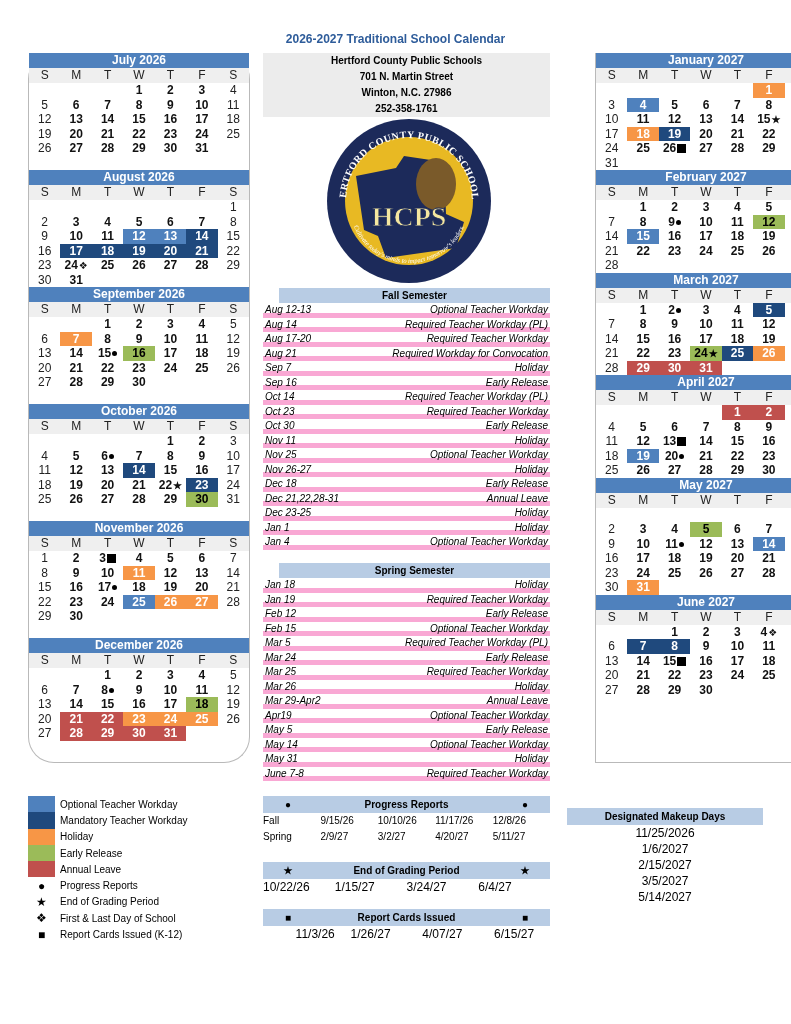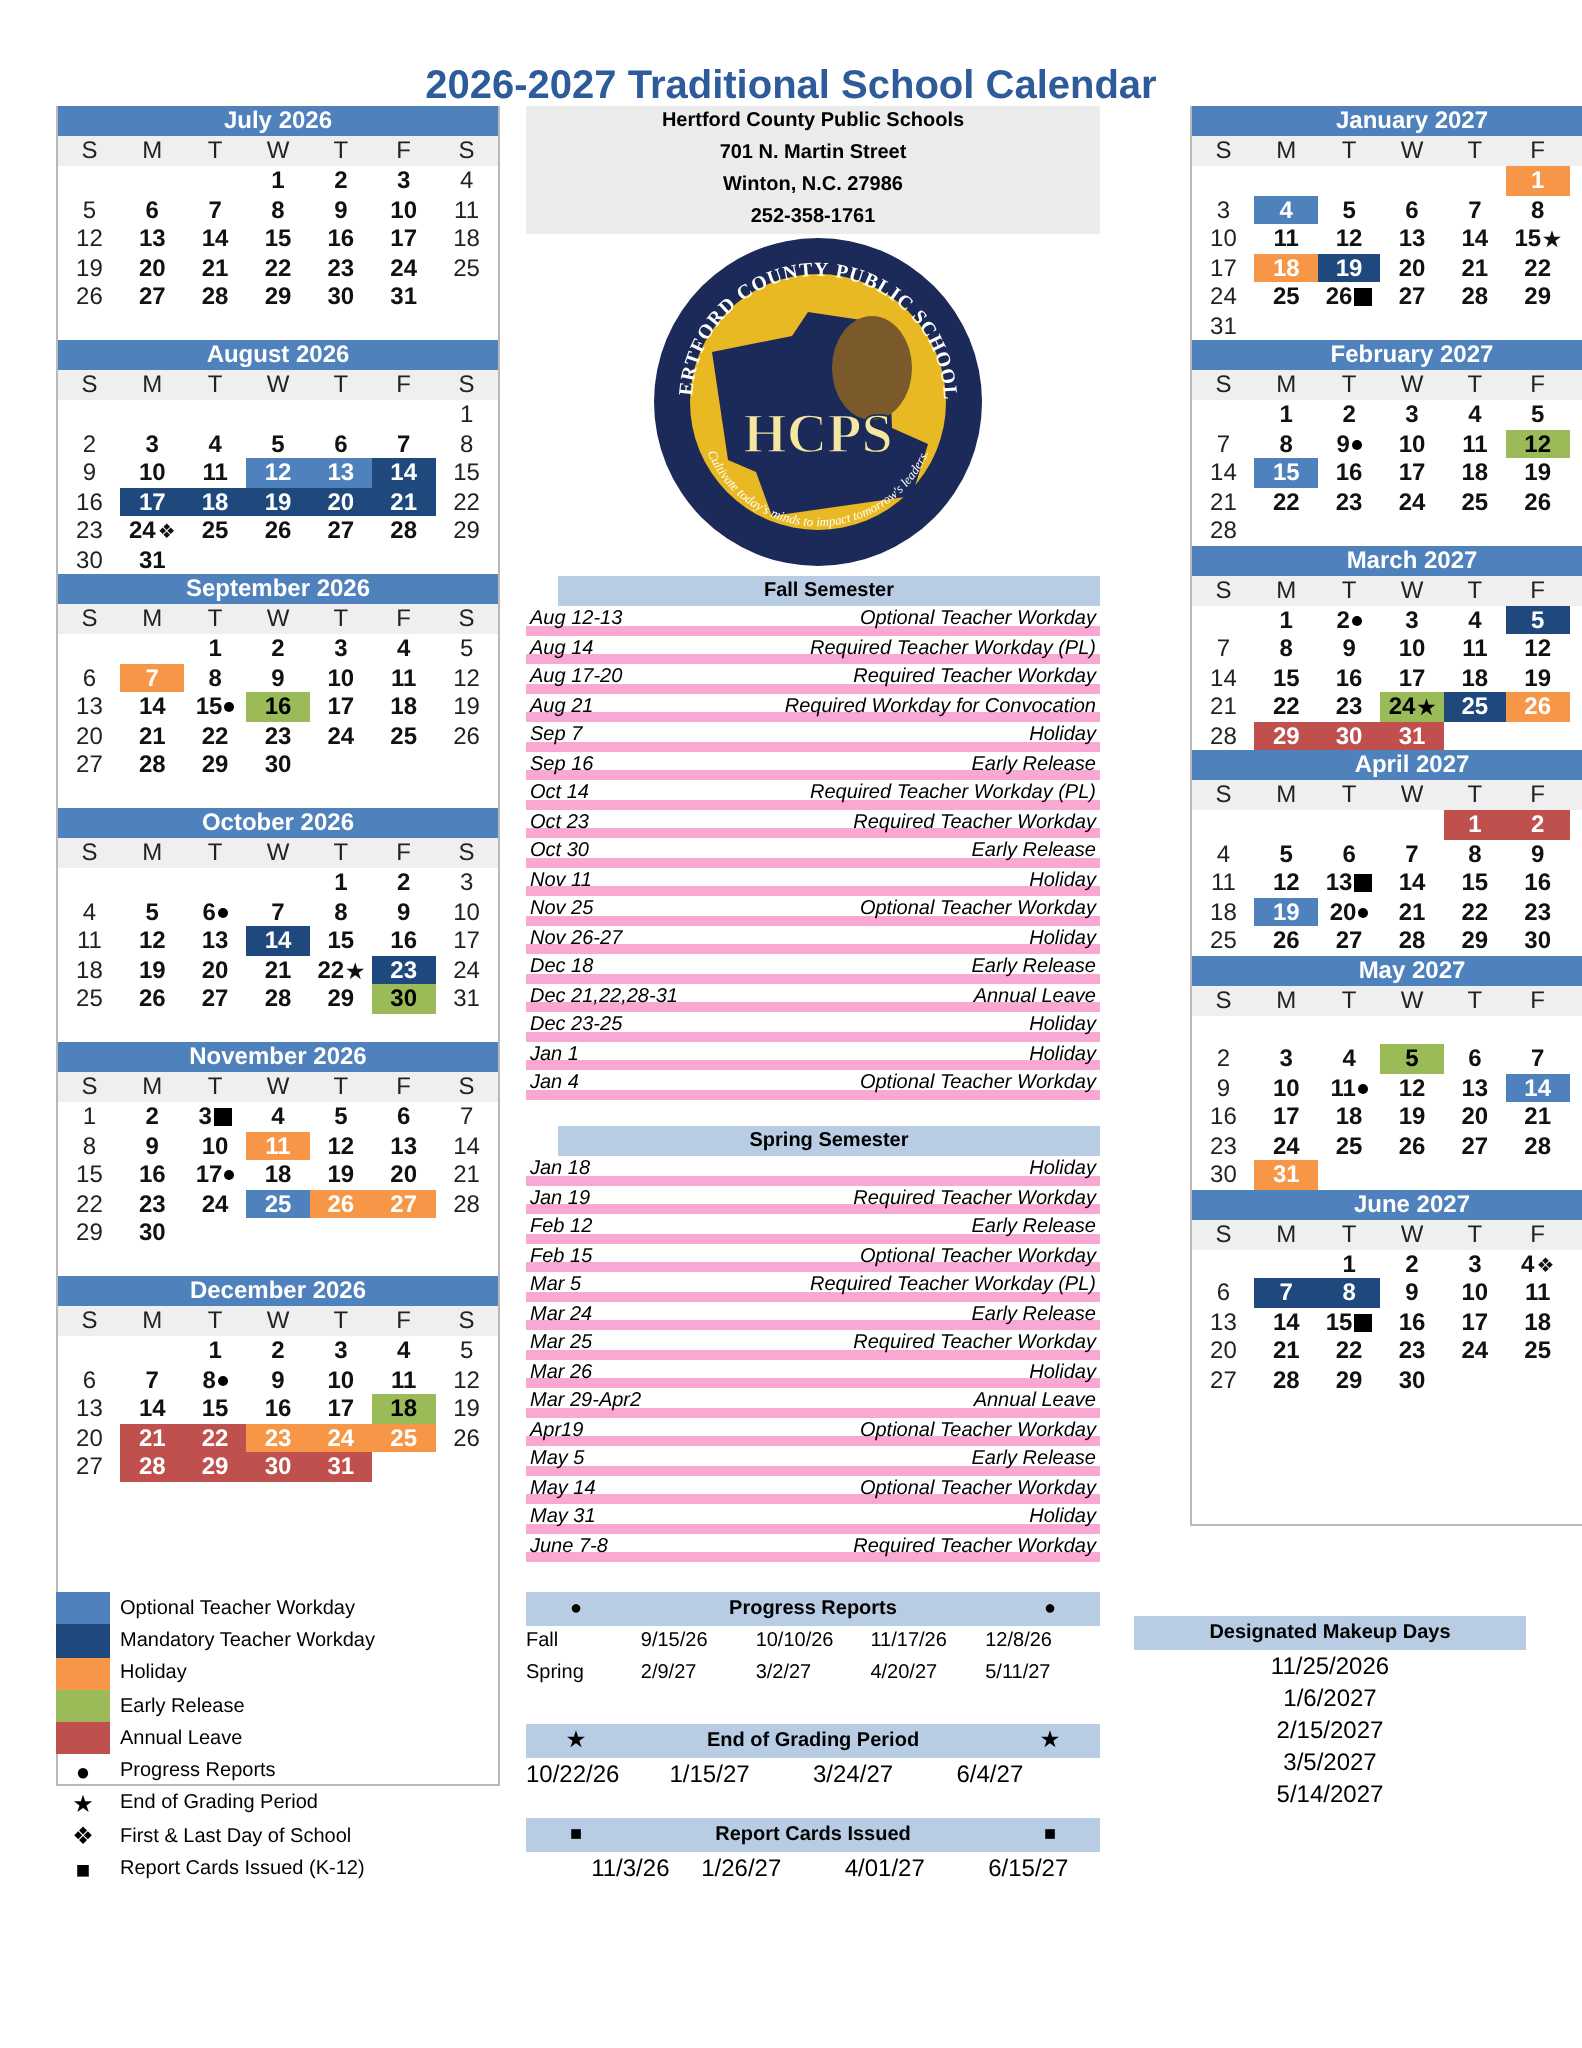--- a/index.html
+++ b/index.html
@@ -3,25 +3,25 @@
 <meta charset="utf-8">
 <style>
   * { box-sizing: border-box; margin: 0; padding: 0; }
   body {
     width: 791px; height: 1024px; background: #ffffff;
     font-family: "Liberation Sans", sans-serif; color: #000;
     position: relative; overflow: hidden;
   }
   .title {
     position: absolute; left: 0; top: 32px; width: 791px; text-align: center;
-    font-size: 20px; font-weight: bold; color: #2e5c9a;
+    font-size: 12px; font-weight: bold; color: #2e5c9a;
   }
   
   .col { position: absolute; width: 222px; border: 1px solid #b9b9b9; border-top: none; background: #fff; }
-  .col.left { left: 28px; top: 53px; height: 840px; }
+  .col.left { left: 28px; top: 53px; height: 710px; border-radius: 26px; }
   .col.right { left: 595px; top: 53px; height: 710px; }
   .month { position: relative; }
   .month-head {
     background: #4f81bd; color: #fff; font-weight: bold; font-size: 12px;
     text-align: center; height: 15px; line-height: 15px;
   }
   .dow-row { display: grid; grid-template-columns: repeat(7, 1fr); background: #efefef; height: 15px; }
   .dow-row span { text-align: center; font-size: 12px; line-height: 15px; color: #222; }
   .weeks { display: grid; grid-template-columns: repeat(7, 1fr); }
   .day {
@@ -971,21 +971,21 @@
 
 <div class="btab" style="top:909px;">
   <div class="bhead">
     <span class="ic">■</span>
     <span class="tt">Report Cards Issued</span>
     <span class="ic">■</span>
   </div>
   <div class="brow" id="rc-row" style="font-size:12px;">
       <span style="text-align: right;">11/3/26</span>
       <span style="text-align: center;">1/26/27</span>
-      <span style="text-align: center;">4/01/27</span>
+      <span style="text-align: center;">4/07/27</span>
       <span style="text-align: center;">6/15/27</span>
     </div>
 </div>
 
 <div class="makeup">
   <div class="bhead">Designated Makeup Days</div>
   <div id="mk-rows">
       <div class="mrow">11/25/2026</div>
       <div class="mrow">1/6/2027</div>
       <div class="mrow">2/15/2027</div>

